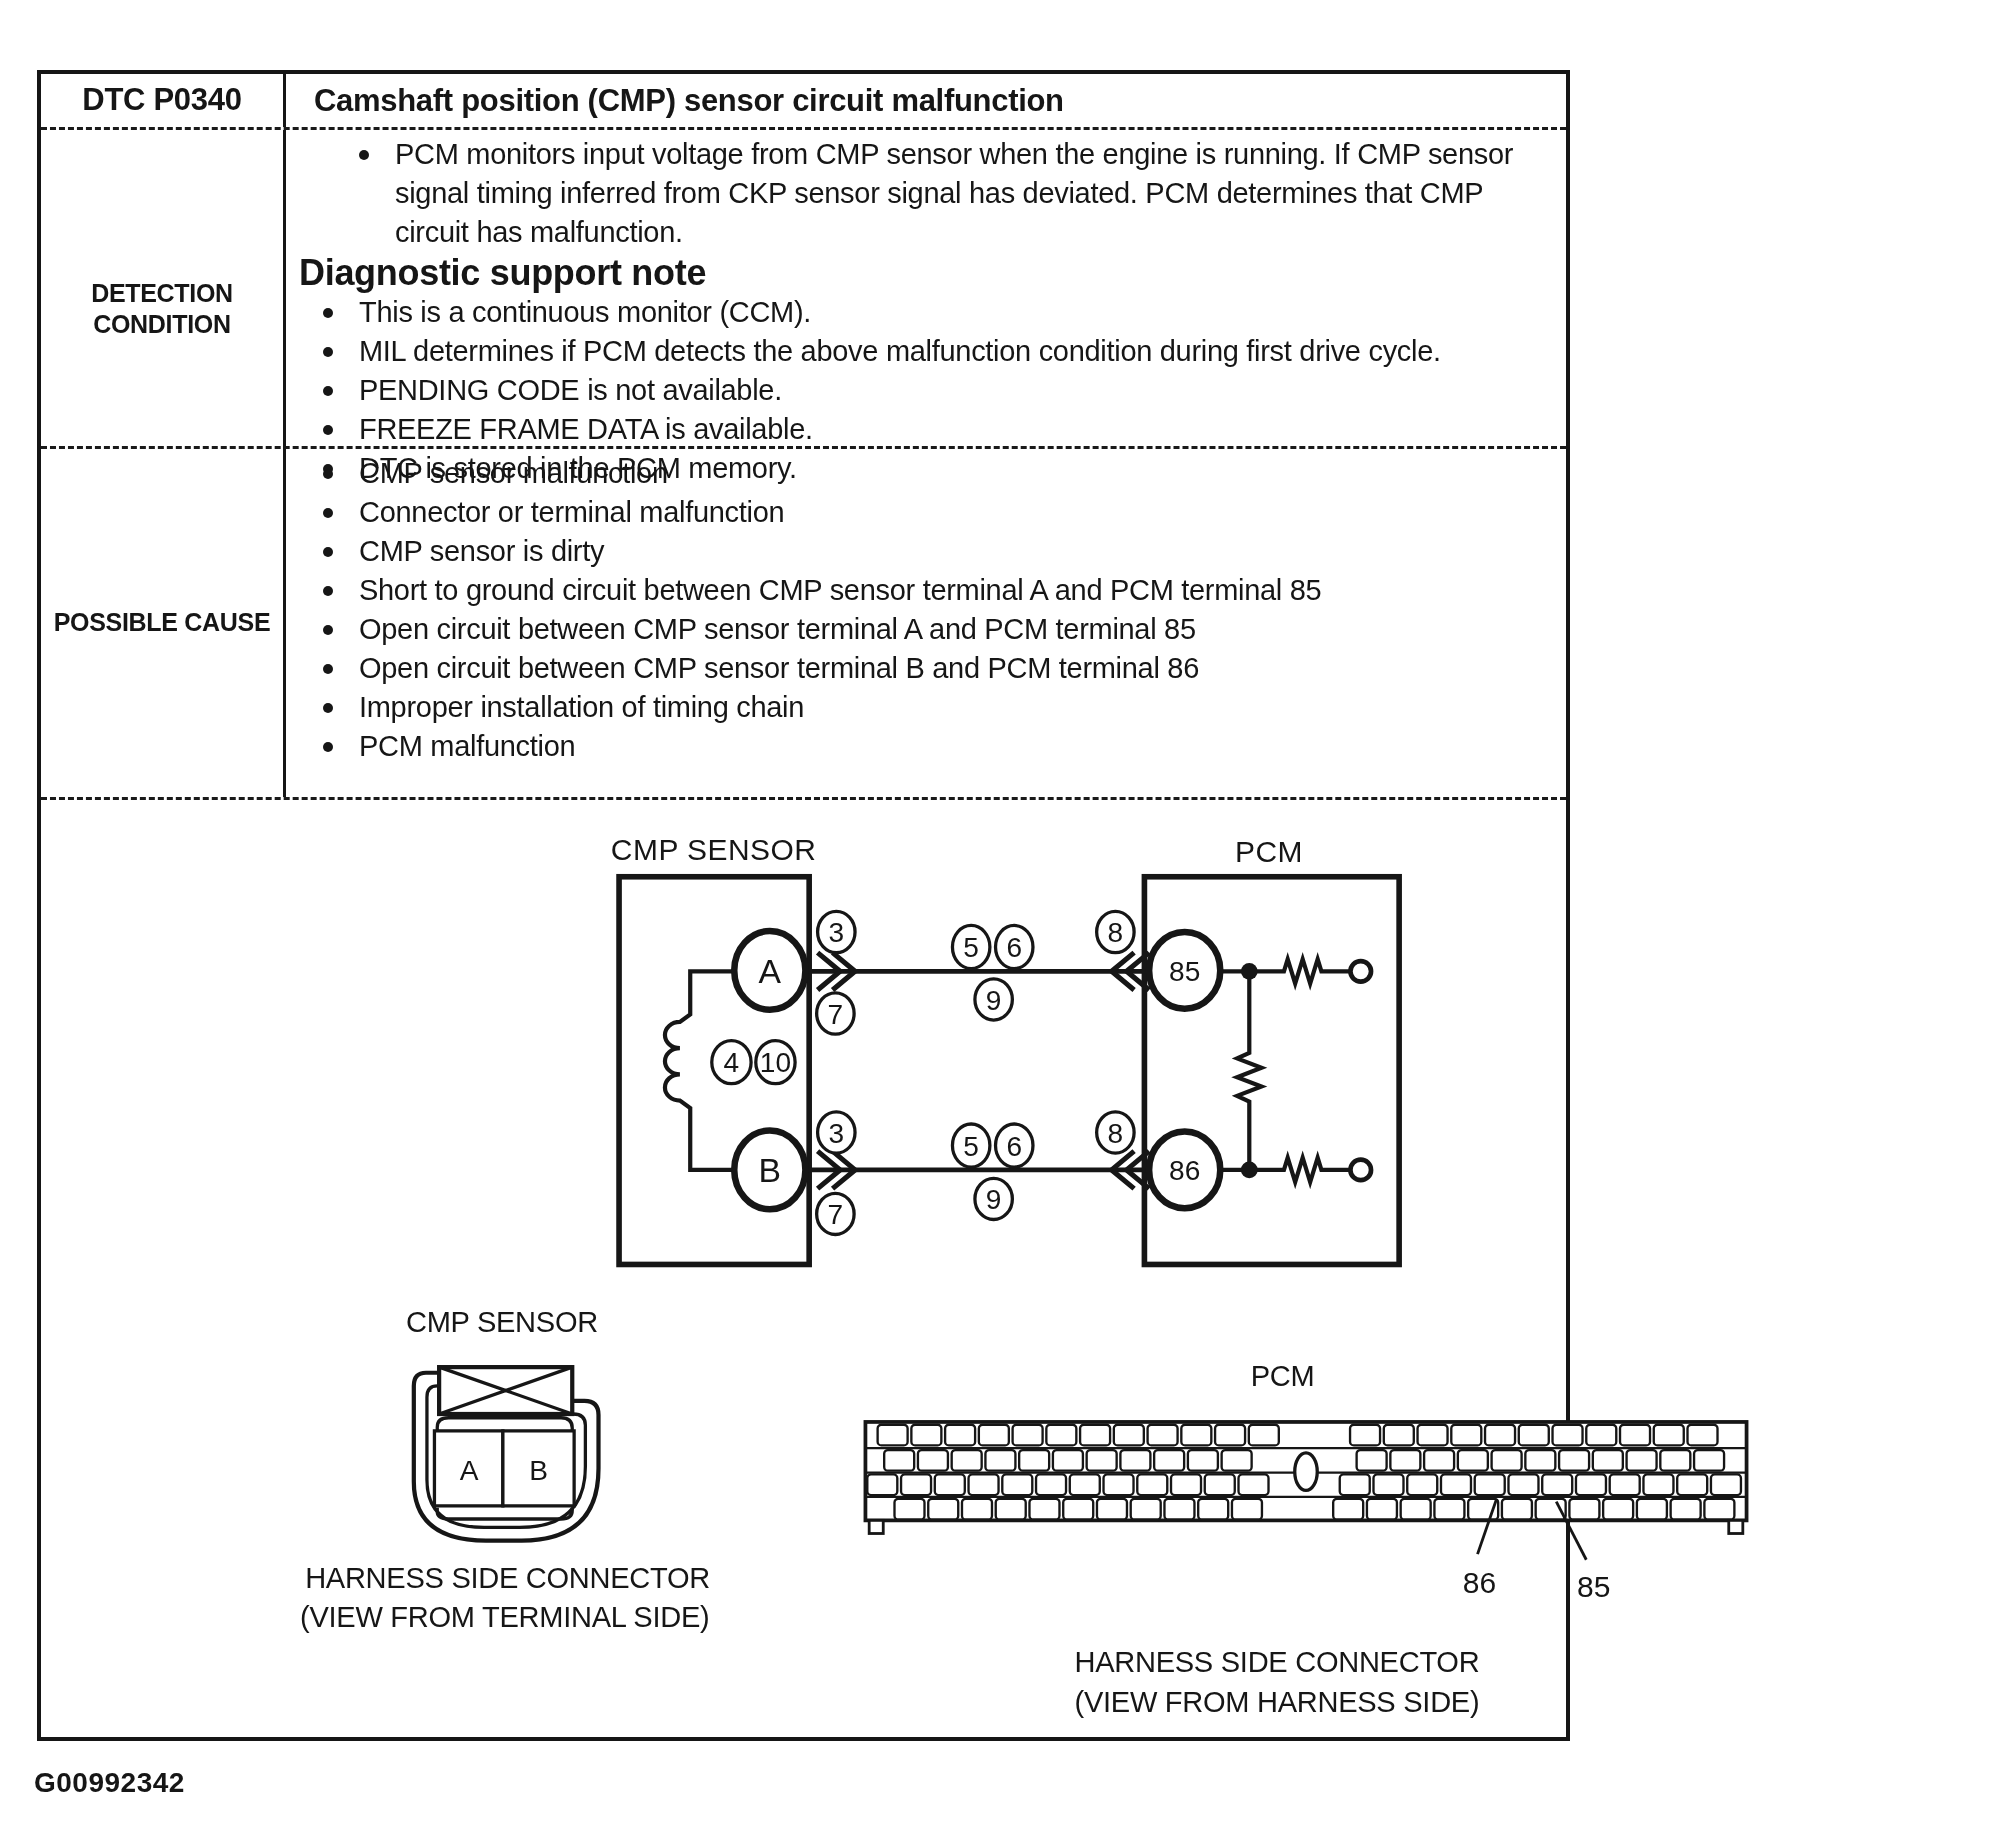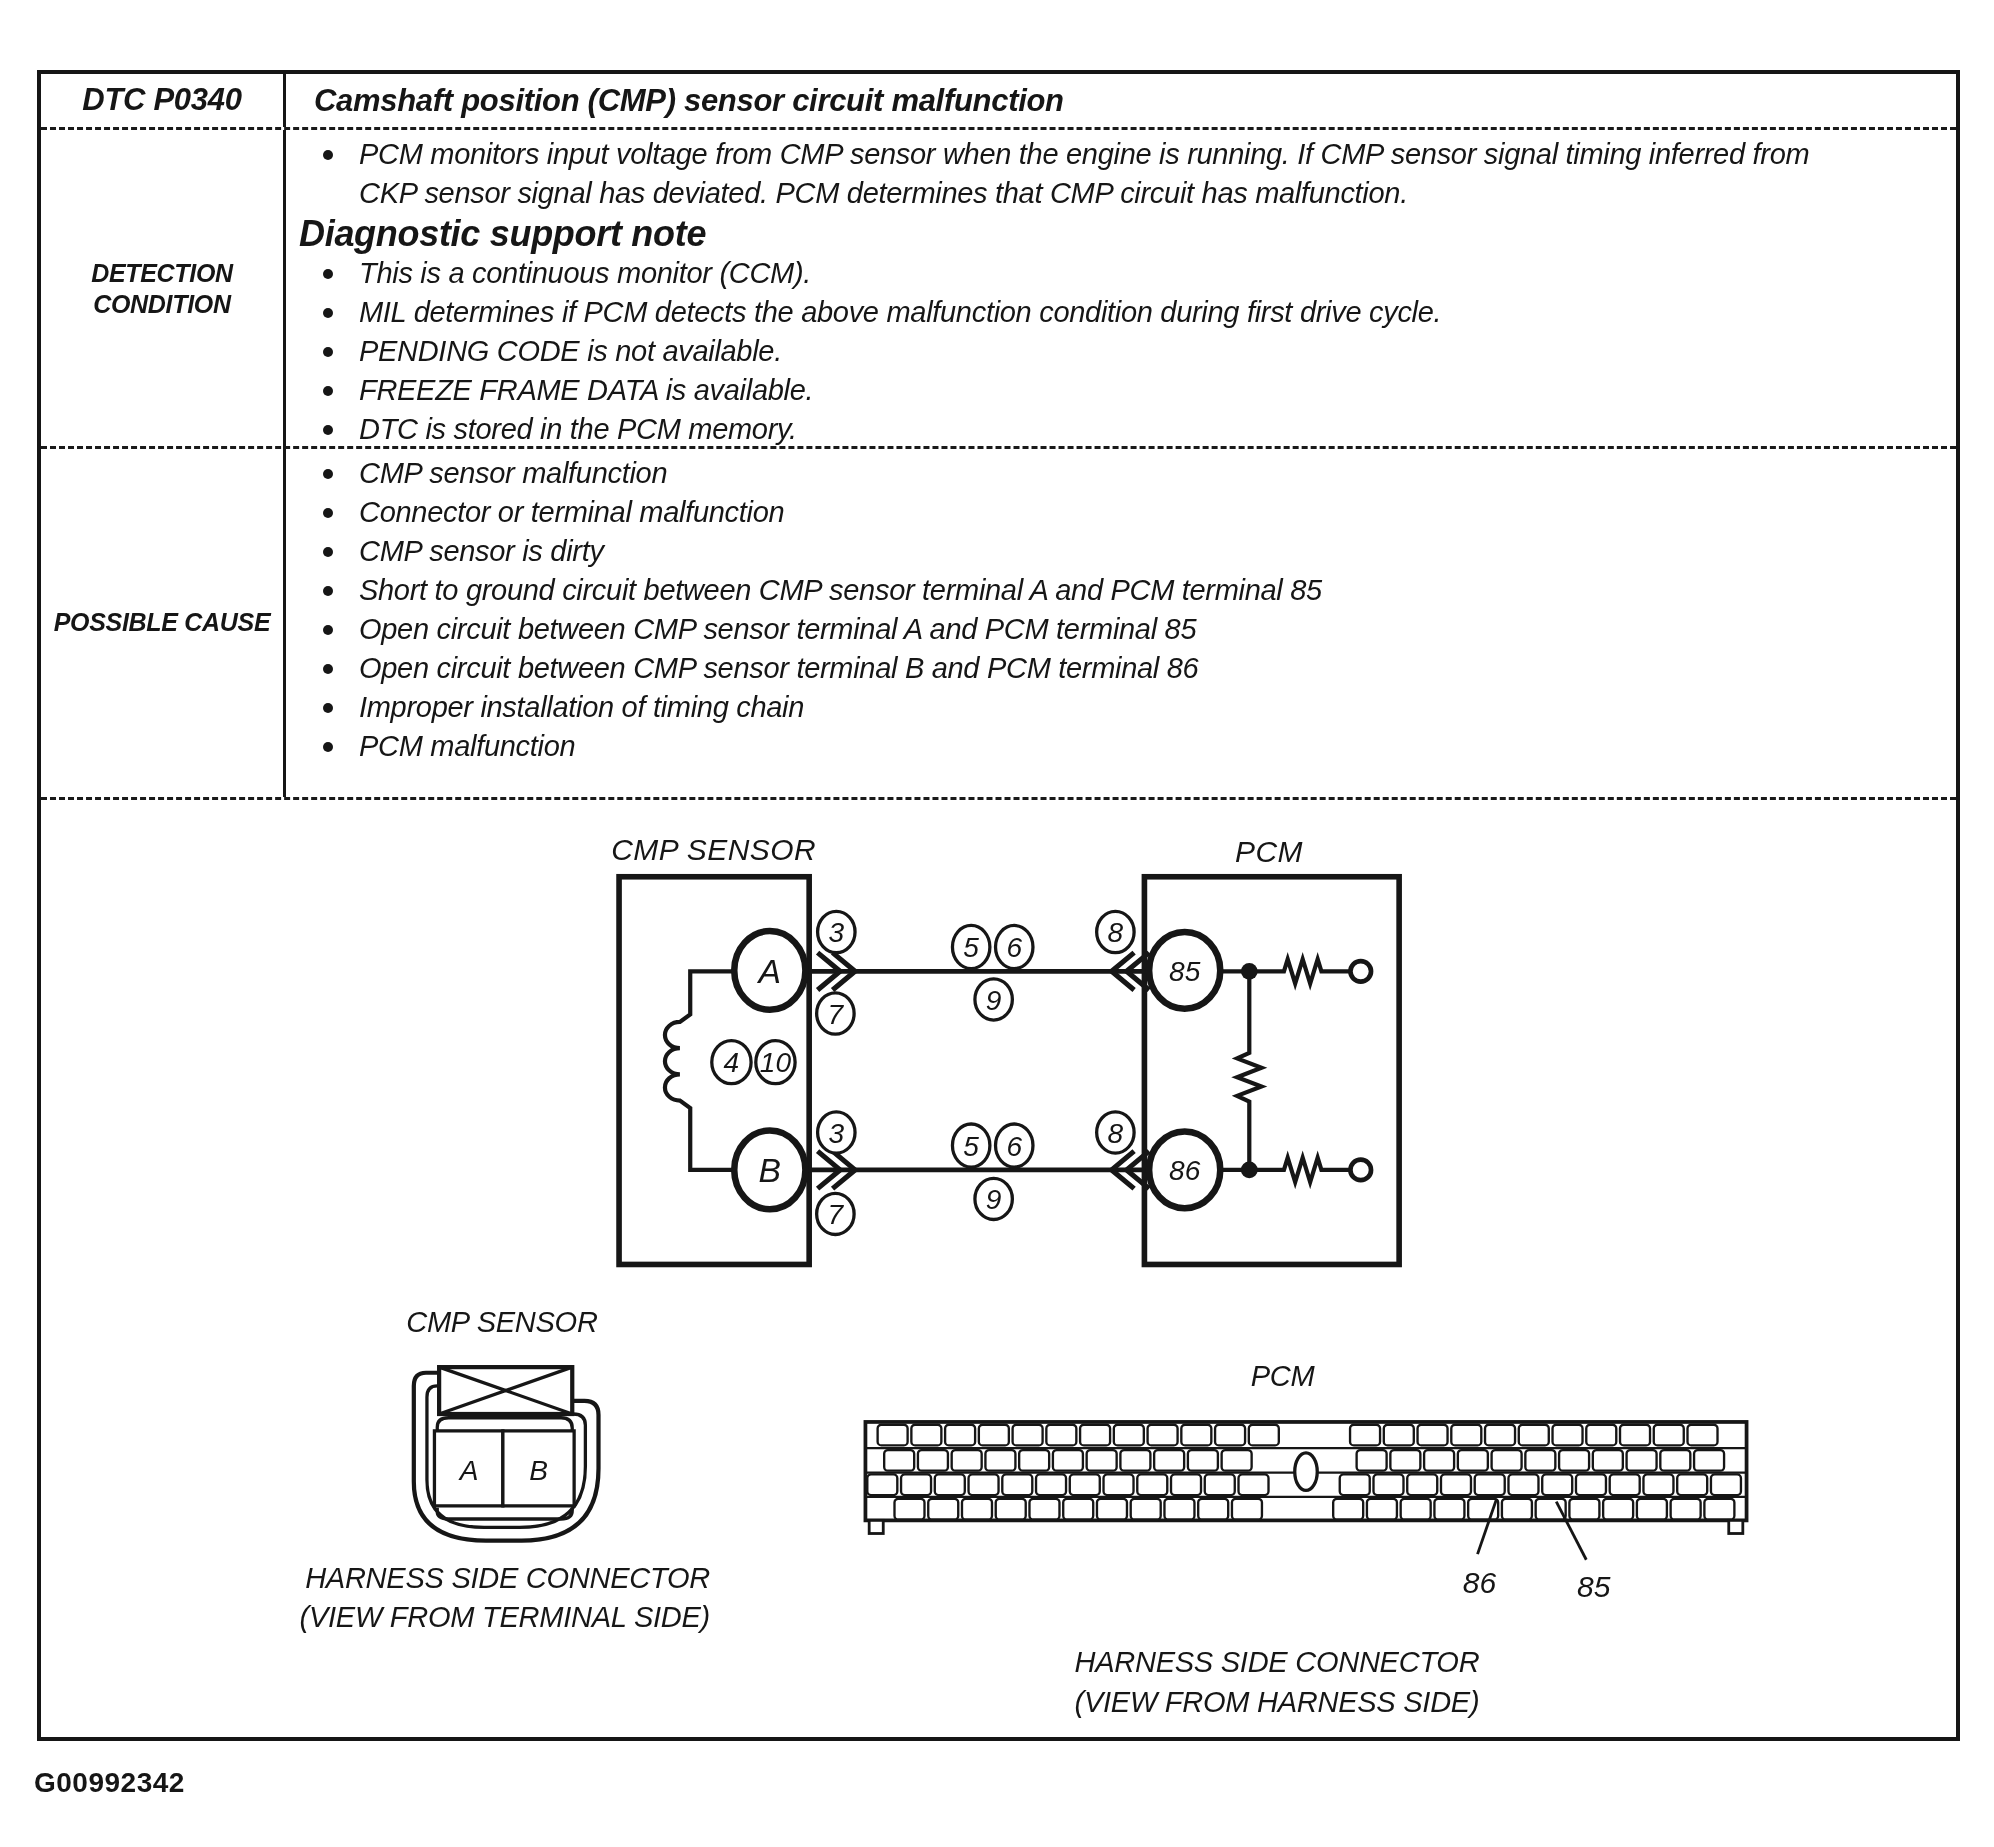--- a/index.html
+++ b/index.html
@@ -1,24 +1,23 @@
 <!DOCTYPE html>
 <html style="font-size:15px"><head>
 <meta charset="utf-8">
 <style>
   * { margin:0; padding:0; box-sizing:border-box; }
   html,body { width:1995px; height:1848px; background:#ffffff; }
   body { font-family:"Liberation Sans", sans-serif; color:#161616; position:relative; overflow:hidden; }
 
   .dtc-table {
-    position:absolute; left:37px; top:70px; width:1923px; height:1671px;
+    position:absolute; left:37px; top:70px; width:1533px; height:1671px;
     border:4.7px solid #161616; display:grid;
     grid-template-rows:53px 319px 351px 1fr;
     background:#fff;
-    font-style:italic;
   }
   .trow { display:grid; grid-template-columns:245px 1fr; }
   .trow + .trow { border-top:3.7px dashed #1a1a1a; }
   .label-cell {
     border-right:3.7px solid #161616;
     display:flex; align-items:center; justify-content:center; text-align:center;
     font-weight:bold; font-size:25px; line-height:1.25; letter-spacing:-0.3px;
     padding:3.7px;
   }
   .header-dtc { font-size:31px; }
@@ -28,21 +27,21 @@
   }
   .content-cell { padding:4.7px 17px 0 13px; }
   ul.bullets { list-style:none; padding-left:60px; }
   ul.bullets li {
     position:relative; font-size:29px; line-height:39px; letter-spacing:-0.3px;
   }
   ul.bullets li::before {
     content:""; position:absolute; left:-36px; top:15px;
     width:10.3px; height:10.3px; border-radius:50%; background:#161616;
   }
-  li.intro { max-width:1462px; }
+  li.intro { max-width:1462px;margin-left:36px; }
   .note-heading { font-size:36px; font-weight:bold; letter-spacing:-0.3px; line-height:41px; }
 
   .diagram-cell { position:relative; }
   .abs { position:absolute; }
 
   svg { overflow:visible; }
   svg text { font-family:"Liberation Sans", sans-serif; fill:#161616; }
   .lbl  { font-size:32px; letter-spacing:0.5px; }
   .num  { font-size:30px; }
   .bigletter { font-size:36px; }

